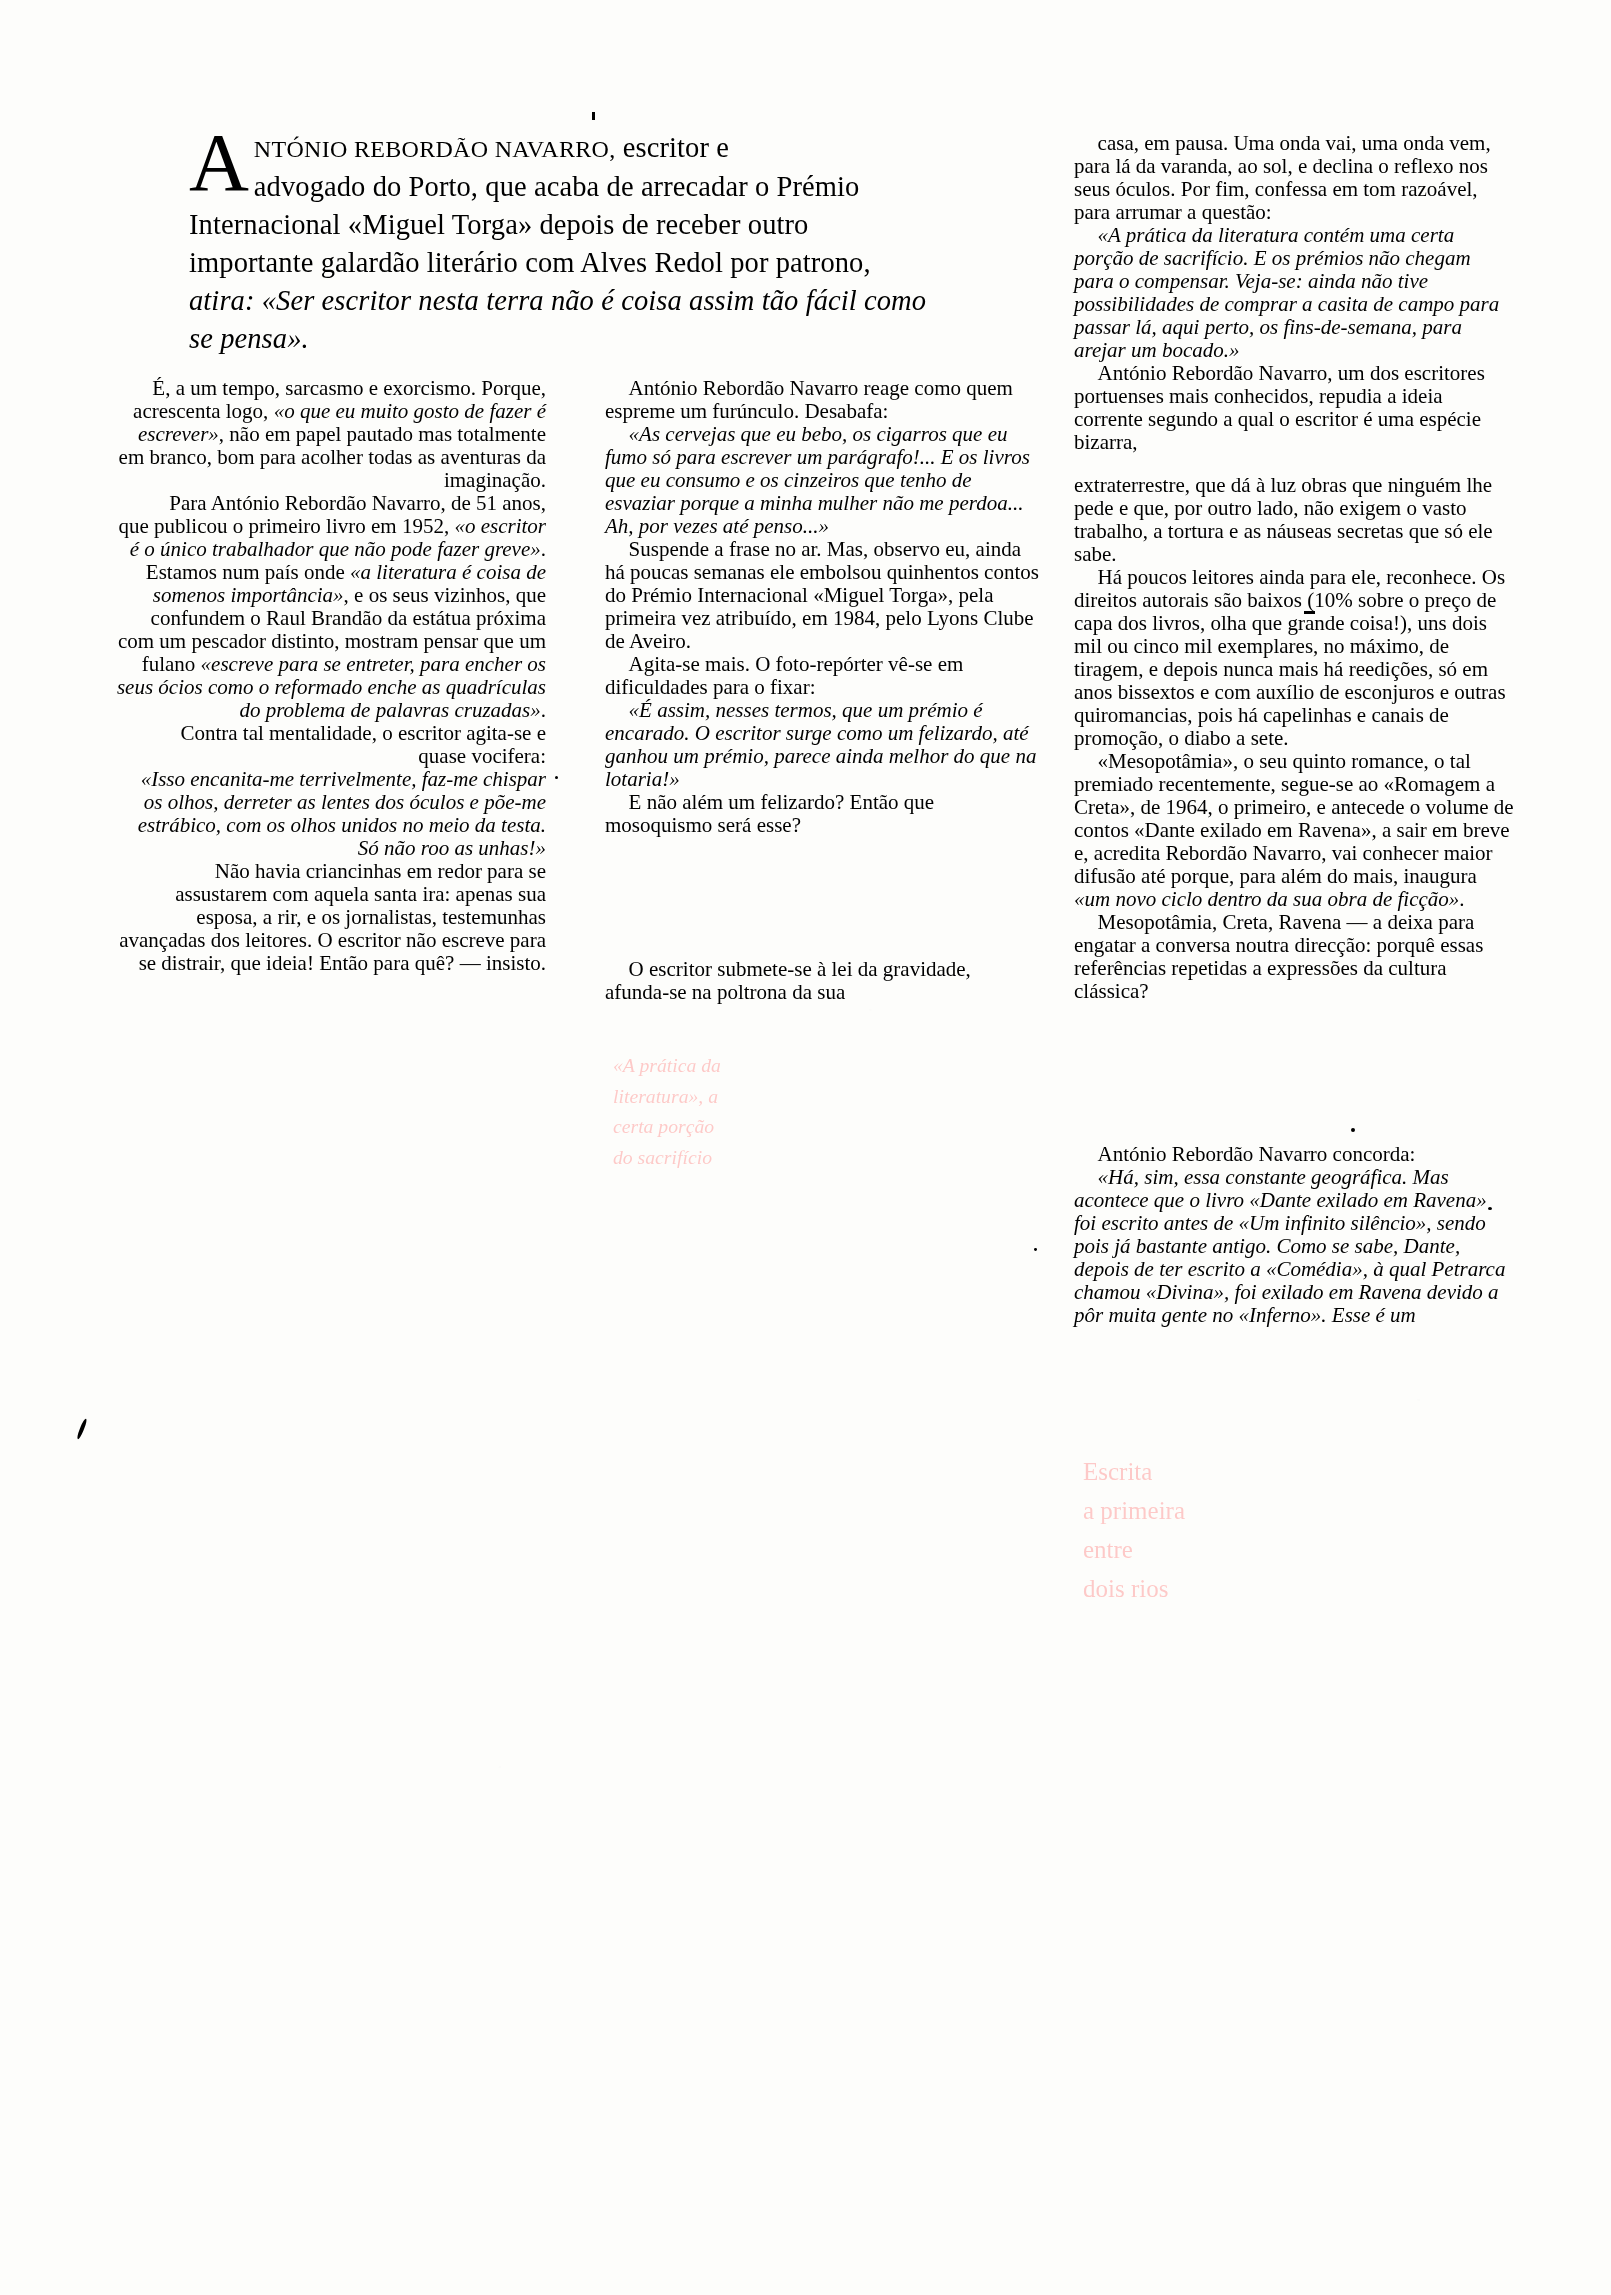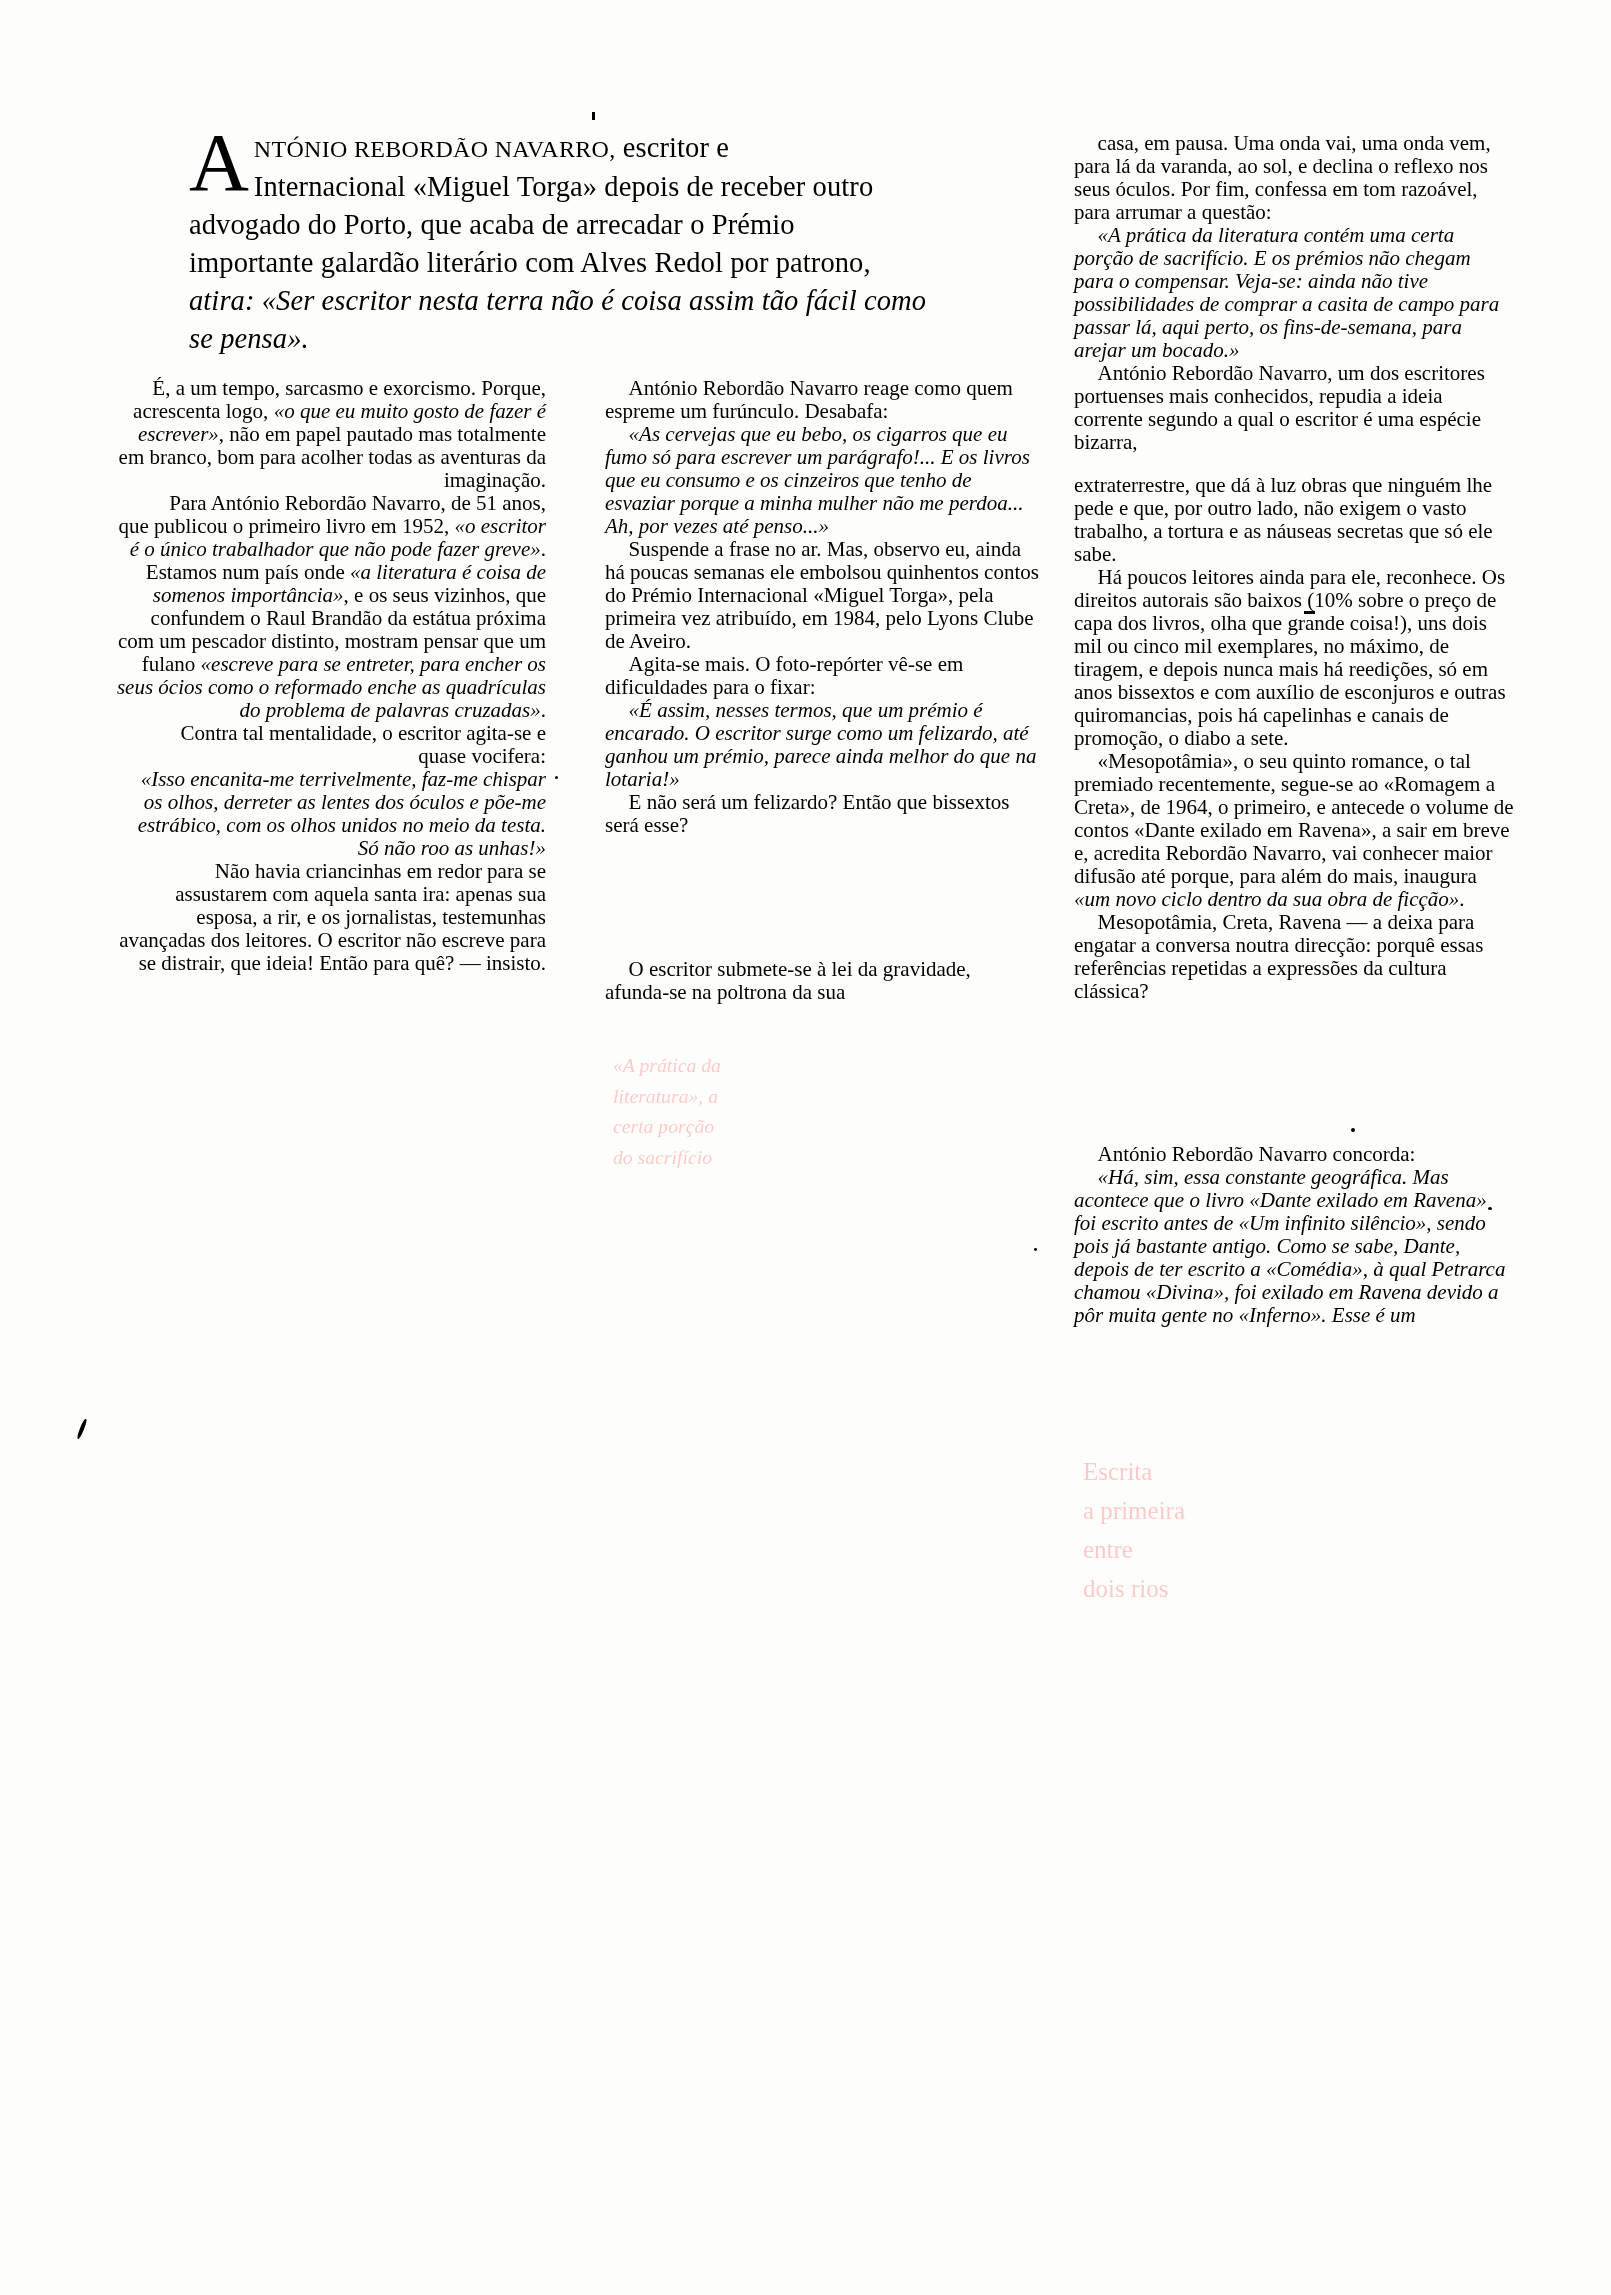--- a/index.html
+++ b/index.html
@@ -130,22 +130,22 @@
   #speck-e { left: 1488px; top: 1207px; width: 4.4px; height: 3.4px; border-radius: 50%; }
 </style>
 </head>
 <body>
 
 <div id="page">
 
   <div id="headline">
     <span class="dropcap">A</span>
     <div class="hl-line"><span class="smallcaps">NTÓNIO REBORDÃO NAVARRO,</span><span> escritor e</span></div>
+    <div class="hl-line">advogado do Porto, que acaba de arrecadar o Prémio</div>
     <div class="hl-line">Internacional «Miguel Torga» depois de receber outro</div>
-    <div class="hl-line">advogado do Porto, que acaba de arrecadar o Prémio</div>
     <div class="hl-line">importante galardão literário com Alves Redol por patrono,</div>
     <div class="hl-line hl-italic">atira: «Ser escritor nesta terra não é coisa assim tão fácil como</div>
     <div class="hl-line hl-italic">se pensa».</div>
   </div>
 
   <div class="col" id="col1">
     <p class="para"><span>É, a um tempo, sarcasmo e exorcismo. Porque, acrescenta logo, </span><span class="q">«o que eu muito gosto de fazer é escrever»</span><span>, não em papel pautado mas totalmente em branco, bom para acolher todas as aventuras da imaginação.</span></p>
 
     <p class="para"><span>Para António Rebordão Navarro, de 51 anos, que publicou o primeiro livro em 1952, </span><span class="q">«o escritor é o único trabalhador que não pode fazer greve»</span><span>. Estamos num país onde </span><span class="q">«a literatura é coisa de somenos importância»</span><span>, e os seus vizinhos, que confundem o Raul Brandão da estátua próxima com um pescador distinto, mostram pensar que um fulano </span><span class="q">«escreve para se entreter, para encher os seus ócios como o reformado enche as quadrículas do problema de palavras cruzadas»</span><span>.</span></p>
 
@@ -153,21 +153,21 @@
     <p class="para quote">«Isso encanita-me terrivelmente, faz-me chispar os olhos, derreter as lentes dos óculos e põe-me estrábico, com os olhos unidos no meio da testa. Só não roo as unhas!»</p>
     <p class="para">Não havia criancinhas em redor para se assustarem com aquela santa ira: apenas sua esposa, a rir, e os jornalistas, testemunhas avançadas dos leitores. O escritor não escreve para se distrair, que ideia! Então para quê? — insisto.</p>
   </div>
 
   <div class="col" id="col2">
     <p class="para">António Rebordão Navarro reage como quem espreme um furúnculo. Desabafa:</p>
     <p class="para quote">«As cervejas que eu bebo, os cigarros que eu fumo só para escrever um parágrafo!... E os livros que eu consumo e os cinzeiros que tenho de esvaziar porque a minha mulher não me perdoa... Ah, por vezes até penso...»</p>
     <p class="para">Suspende a frase no ar. Mas, observo eu, ainda há poucas semanas ele embolsou quinhentos contos do Prémio Internacional «Miguel Torga», pela primeira vez atribuído, em 1984, pelo Lyons Clube de Aveiro.</p>
     <p class="para">Agita-se mais. O foto-repórter vê-se em dificuldades para o fixar:</p>
     <p class="para quote">«É assim, nesses termos, que um prémio é encarado. O escritor surge como um felizardo, até ganhou um prémio, parece ainda melhor do que na lotaria!»</p>
-    <p class="para">E não será um felizardo? Então que bissextos será esse?</p>
+    <p class="para">E não além um felizardo? Então que mosoquismo será esse?</p>
     <div class="gap-lg"></div>
     <div class="gap-md"></div>
     <p class="para">O escritor submete-se à lei da gravidade, afunda-se na poltrona da sua</p>
   </div>
 
   <div class="col" id="col3">
     <p class="para">casa, em pausa. Uma onda vai, uma onda vem, para lá da varanda, ao sol, e declina o reflexo nos seus óculos. Por fim, confessa em tom razoável, para arrumar a questão:</p>
     <p class="para quote">«A prática da literatura contém uma certa porção de sacrifício. E os prémios não chegam para o compensar. Veja-se: ainda não tive possibilidades de comprar a casita de campo para passar lá, aqui perto, os fins-de-semana, para arejar um bocado.»</p>
     <p class="para">António Rebordão Navarro, um dos escritores portuenses mais conhecidos, repudia a ideia corrente segundo a qual o escritor é uma espécie bizarra,</p>
     <div class="gap-sm"></div>

